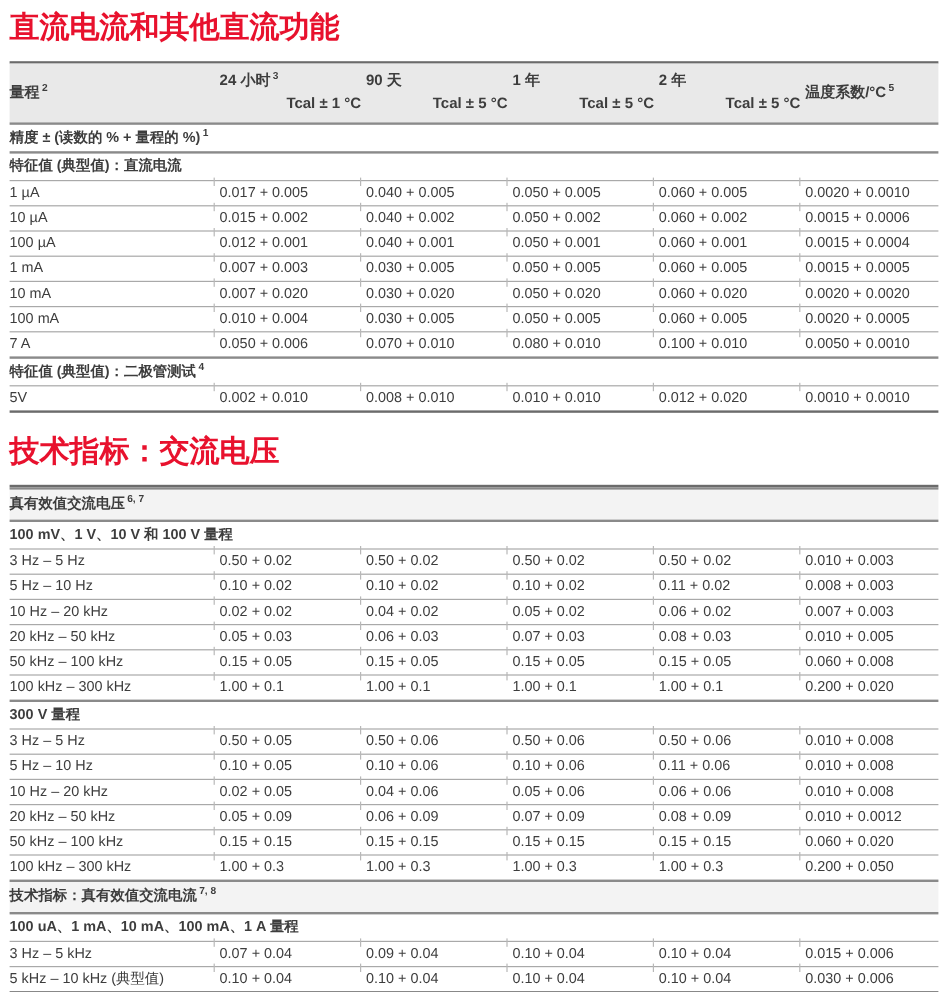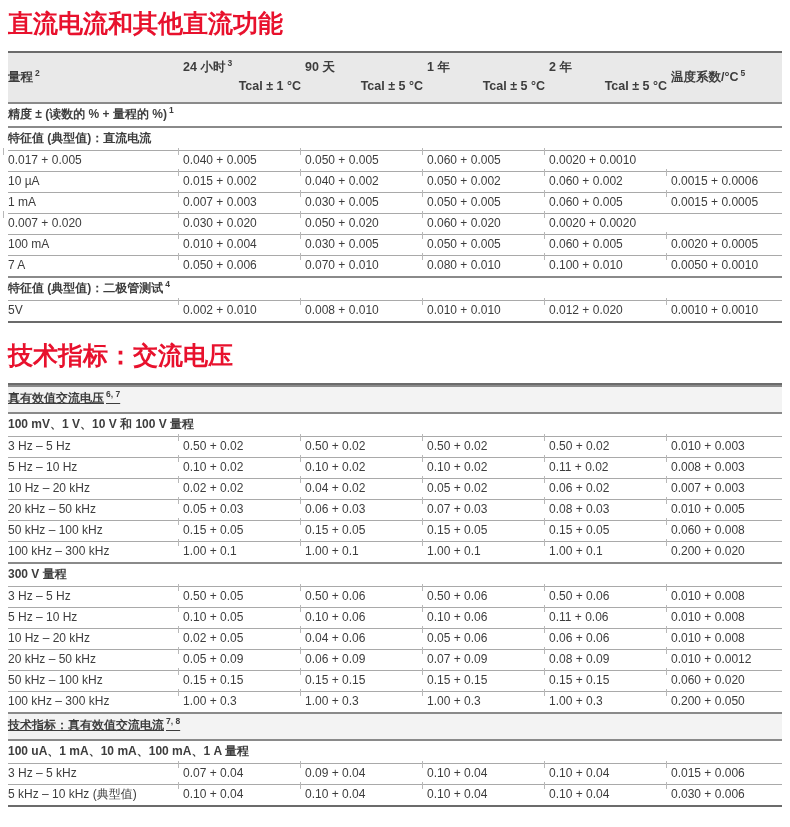--- a/index.html
+++ b/index.html
@@ -44,21 +44,20 @@
     padding:4px 0;
   }
   .row.band, .row.band-gray{
     min-height:24px;
     font-weight:bold;
     border-top:2px solid var(--border-mid);
   }
   .row.band-gray{
     background:var(--band-bg);
     min-height:27px;
-    text-decoration:underline;
   }
   .row.data{
     min-height:21px;
     border-top:1px solid var(--border-light);
   }
   .row.data:first-child{border-top:none;}
   .cell{
     font-size:12px;
     line-height:1.3;
     padding:1px 4px 1px 0;
@@ -116,43 +115,53 @@
       </div>
     </div>
     <div id="dc-rows">
         <div class="row band">
           <div class="cell span-all">精度 ± (读数的 % + 量程的 %)<sup>1</sup></div>
         </div>
         <div class="row band">
           <div class="cell span-all">特征值 (典型值)：直流电流</div>
         </div>
         <div class="row data">
+          <div class="cell label">1 µA</div>
           <div class="cell val">0.017 + 0.005</div>
           <div class="cell val">0.040 + 0.005</div>
           <div class="cell val">0.050 + 0.005</div>
           <div class="cell val">0.060 + 0.005</div>
           <div class="cell val">0.0020 + 0.0010</div>
         </div>
         <div class="row data">
           <div class="cell label">10 µA</div>
           <div class="cell val">0.015 + 0.002</div>
           <div class="cell val">0.040 + 0.002</div>
           <div class="cell val">0.050 + 0.002</div>
           <div class="cell val">0.060 + 0.002</div>
           <div class="cell val">0.0015 + 0.0006</div>
         </div>
         <div class="row data">
+          <div class="cell label">100 µA</div>
+          <div class="cell val">0.012 + 0.001</div>
+          <div class="cell val">0.040 + 0.001</div>
+          <div class="cell val">0.050 + 0.001</div>
+          <div class="cell val">0.060 + 0.001</div>
+          <div class="cell val">0.0015 + 0.0004</div>
+        </div>
+        <div class="row data">
           <div class="cell label">1 mA</div>
           <div class="cell val">0.007 + 0.003</div>
           <div class="cell val">0.030 + 0.005</div>
           <div class="cell val">0.050 + 0.005</div>
           <div class="cell val">0.060 + 0.005</div>
           <div class="cell val">0.0015 + 0.0005</div>
         </div>
         <div class="row data">
+          <div class="cell label">10 mA</div>
           <div class="cell val">0.007 + 0.020</div>
           <div class="cell val">0.030 + 0.020</div>
           <div class="cell val">0.050 + 0.020</div>
           <div class="cell val">0.060 + 0.020</div>
           <div class="cell val">0.0020 + 0.0020</div>
         </div>
         <div class="row data">
           <div class="cell label">100 mA</div>
           <div class="cell val">0.010 + 0.004</div>
           <div class="cell val">0.030 + 0.005</div>

